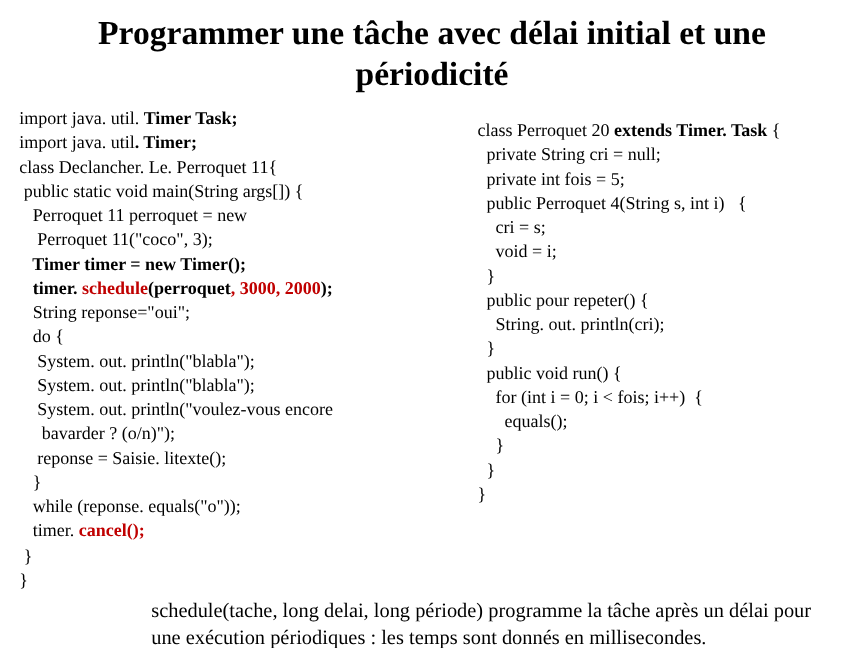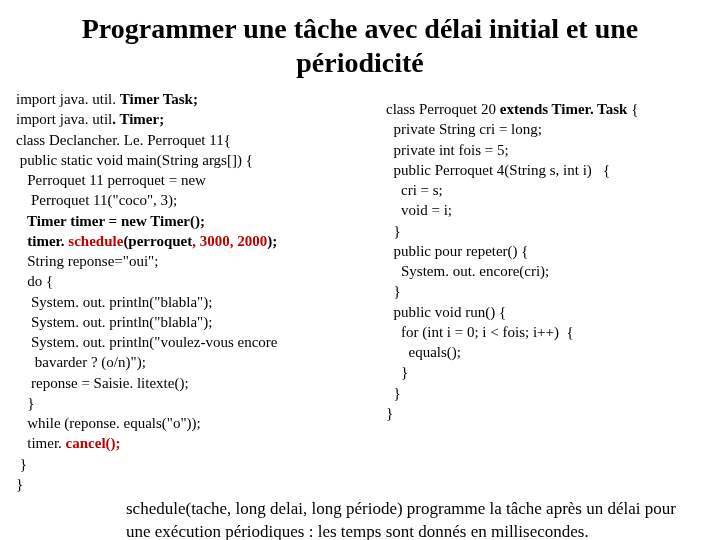--- a/index.html
+++ b/index.html
@@ -20,21 +20,21 @@
   .title {
     text-align: center;
     font-size: 28px;
     font-weight: bold;
     color: #000;
     line-height: 1.2;
     margin: 4px 0 10px 0;
   }
   .cols {
     display: flex;
-    gap: 0;
+    gap: 12px;
   }
   .col {
     font-size: 15px;
     line-height: 1.35;
     white-space: pre;
   }
   .col.left { flex: 0 0 370px; }
   .col.right { flex: 1; padding-top: 10px; }
   .bold { font-weight: bold; }
   .red { color: #c00000; font-weight: bold; }
@@ -67,28 +67,28 @@
 <span>    System. out. println("voulez-vous encore</span>
 <span>     bavarder ? (o/n)");</span>
 <span>    reponse = Saisie. litexte();</span>
 <span>   }</span>
 <span>   while (reponse. equals("o"));</span>
 <span>   timer. </span><span class="red">cancel();</span>
 <span> }</span>
 <span>}</span></div>
 
     <div class="col right"><span>class Perroquet 20 </span><span class="bold">extends Timer. Task</span><span> {</span>
-<span>  private String cri = long;</span>
+<span>  private String cri = null;</span>
 <span>  private int fois = 5;</span>
 <span>  public Perroquet 4(String s, int i)   {</span>
 <span>    cri = s;</span>
 <span>    void = i;</span>
 <span>  }</span>
 <span>  public pour repeter() {</span>
-<span>    System. out. encore(cri);</span>
+<span>    String. out. println(cri);</span>
 <span>  }</span>
 <span>  public void run() {</span>
 <span>    for (int i = 0; i &lt; fois; i++)  {</span>
 <span>      equals();</span>
 <span>    }</span>
 <span>  }</span>
 <span>}</span></div>
   </div>
 
   <div class="footnote">schedule(tache, long delai, long période) programme la tâche après un délai pour une exécution périodiques : les temps sont donnés en millisecondes.</div>

